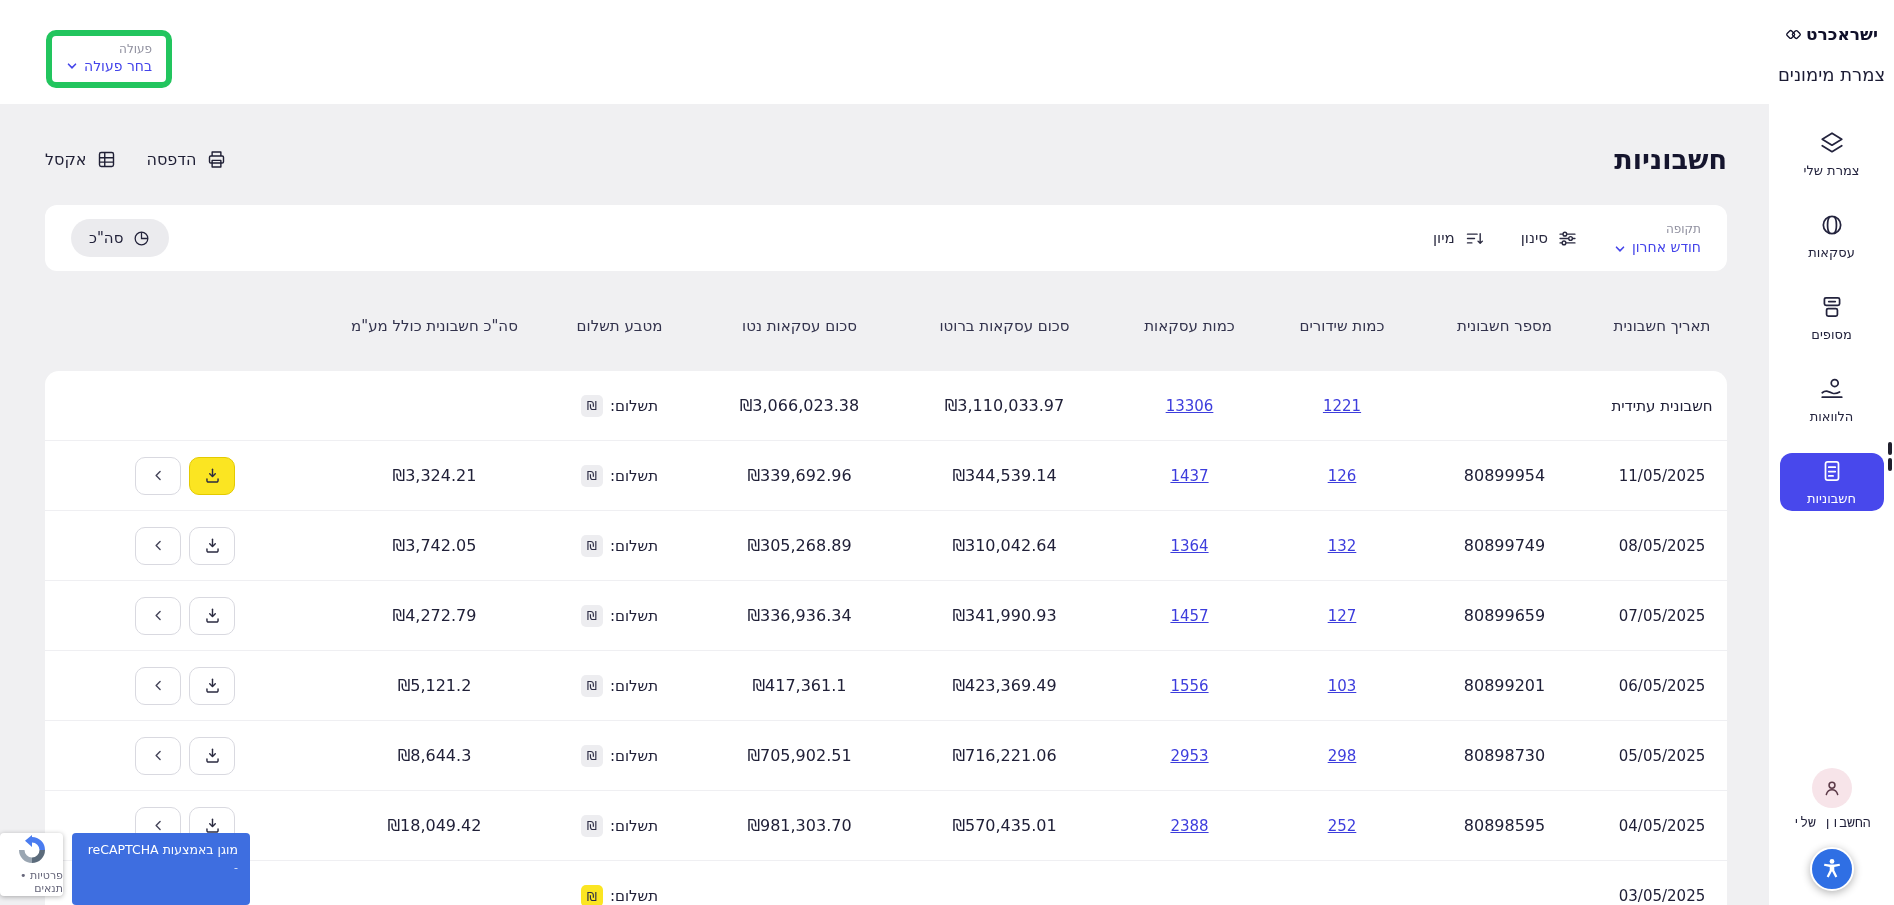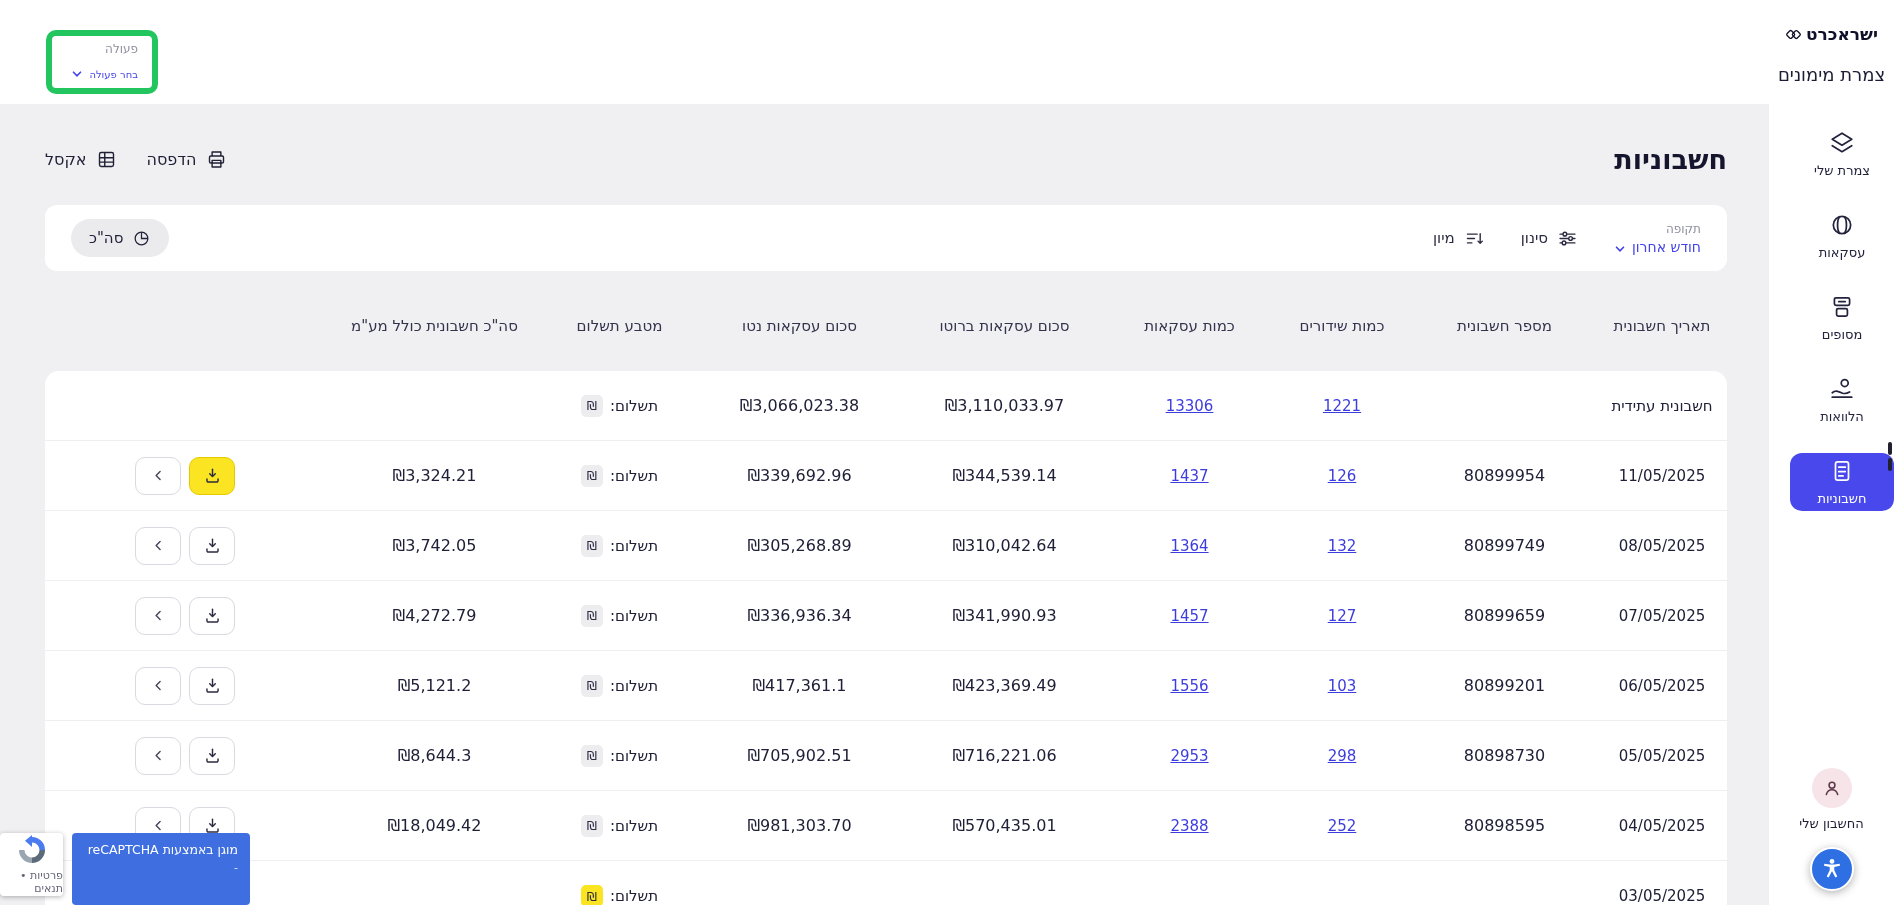--- a/index.html
+++ b/index.html
@@ -16,57 +16,57 @@
   .sidebar {
     width: 125px; background: #fff; height: 905px;
     display: flex; flex-direction: column; align-items: center;
     position: relative; flex-shrink: 0; z-index: 5;
   }
   .logo-area { margin-top: 24px; text-align: center; }
   .logo-row { display: flex; align-items: center; justify-content: center; gap: 4px;
     font-weight: bold; font-size: 17px; color: #10102a; }
   .logo-mark svg { width: 17px; height: 17px; display: block; }
   .logo-sub { font-size: 18px; color: #1c1c34; margin-top: 20px; }
-  .nav { margin-top: 28px; width: 100%; display: flex; flex-direction: column; }
+  .nav { margin-top: 28px; width: 100%; display: flex; flex-direction: column; align-items: center; }
   .nav-item {
     width: 104px; height: 82px; display: flex; flex-direction: column;
     align-items: center; justify-content: center; gap: 7px;
     font-size: 13px; color: #23233d; cursor: pointer; border-radius: 12px;
   }
   .nav-item .nav-icon svg { width: 26px; height: 26px; display: block; }
   .nav-item.active {
     background: #4848ec; color: #fff; height: 58px; margin: 12px 0;
   }
   .scroll-indicator { position: absolute; right: 2px; top: 442px; display: flex; flex-direction: column; gap: 3px; }
   .scroll-indicator i { display: block; width: 4px; height: 13px; background: #20202e; border-radius: 2px; }
   .sidebar-bottom { margin-top: auto; margin-bottom: 14px; display: flex; flex-direction: column; align-items: center; }
   .avatar {
     width: 40px; height: 40px; border-radius: 50%; background: #f7e4e9;
     display: flex; align-items: center; justify-content: center; cursor: pointer;
   }
   .avatar svg { width: 22px; height: 22px; }
-  .account-label { font-size: 13px; margin-top: 8px; color: #1e1e38; cursor: pointer; }
+  .account-label { font-size: 13px; margin-top: 8px; color: #1e1e38; cursor: pointer; font-family: Liberation Mono, monospace; }
   .a11y-btn {
     margin-top: 16px; width: 44px; height: 44px; border-radius: 50%;
     background: #2f6fe4; border: 2px solid #fff; box-shadow: 0 2px 8px rgba(0,0,0,.3);
     display: flex; align-items: center; justify-content: center; cursor: pointer;
   }
   .a11y-btn svg { width: 26px; height: 26px; }
 
   
   .main { flex: 1; position: relative; background: #f0f0f2; }
   .topbar { height: 104px; background: #fff; position: relative; }
   .action-box {
     position: absolute; left: 46px; top: 30px; min-width: 112px;
     border: 6px solid #22c55e; border-radius: 10px; padding: 6px 14px 8px; cursor: pointer;
     background: #fff;
   }
   .action-label { font-size: 12px; color: #8f8f9e; }
-  .action-value { display: flex; align-items: center; gap: 6px; margin-top: 12px;
-    font-size: 10px; color: #4444ea; }
+  .action-value { display: flex; align-items: center; gap: 6px; margin-top: 2px;
+    font-size: 14px; color: #4444ea; }
   .action-value svg { width: 12px; height: 12px; }
 
   .content { padding: 0 42px 0 45px; }
   .title-row { display: flex; align-items: center; justify-content: space-between; margin-top: 40px; }
   .page-title { font-size: 27px; font-weight: bold; color: #15152e; }
   .export-group { display: flex; align-items: center; gap: 30px; }
   .export-btn { display: flex; align-items: center; gap: 9px; background: none; border: none;
     font-family: inherit; font-size: 16px; color: #1f1f35; cursor: pointer; }
   .export-btn svg { width: 21px; height: 21px; }
 

